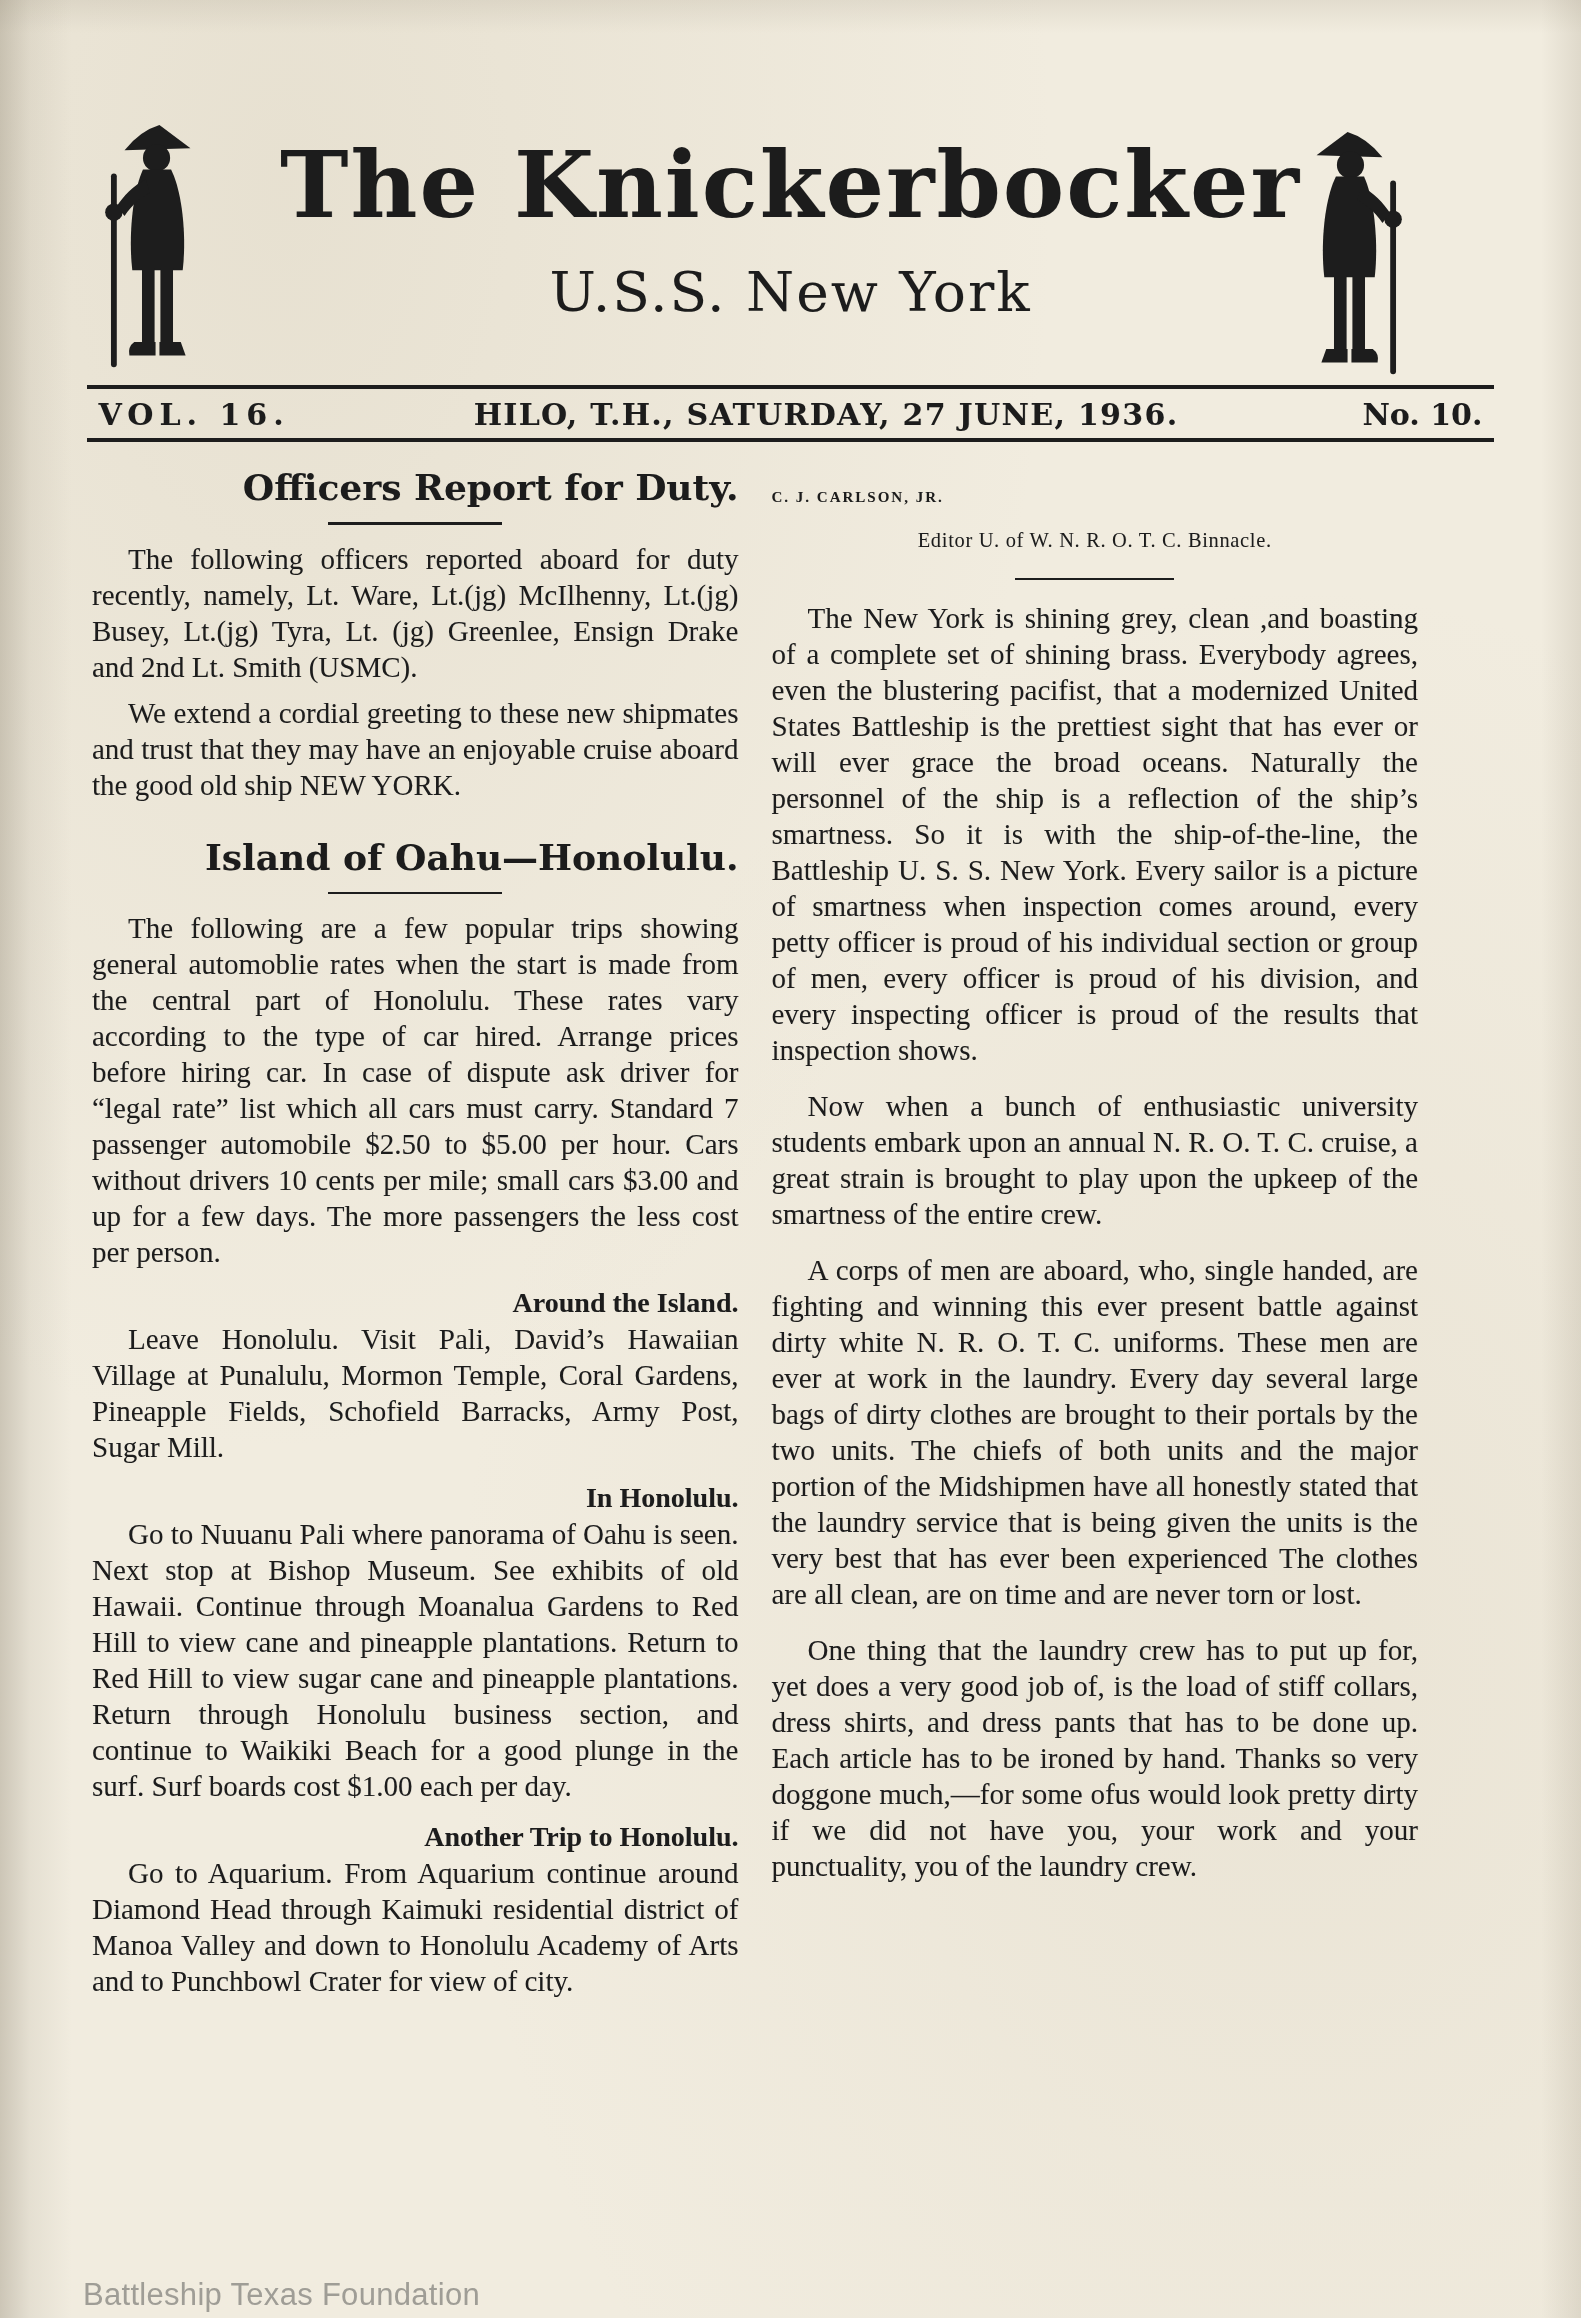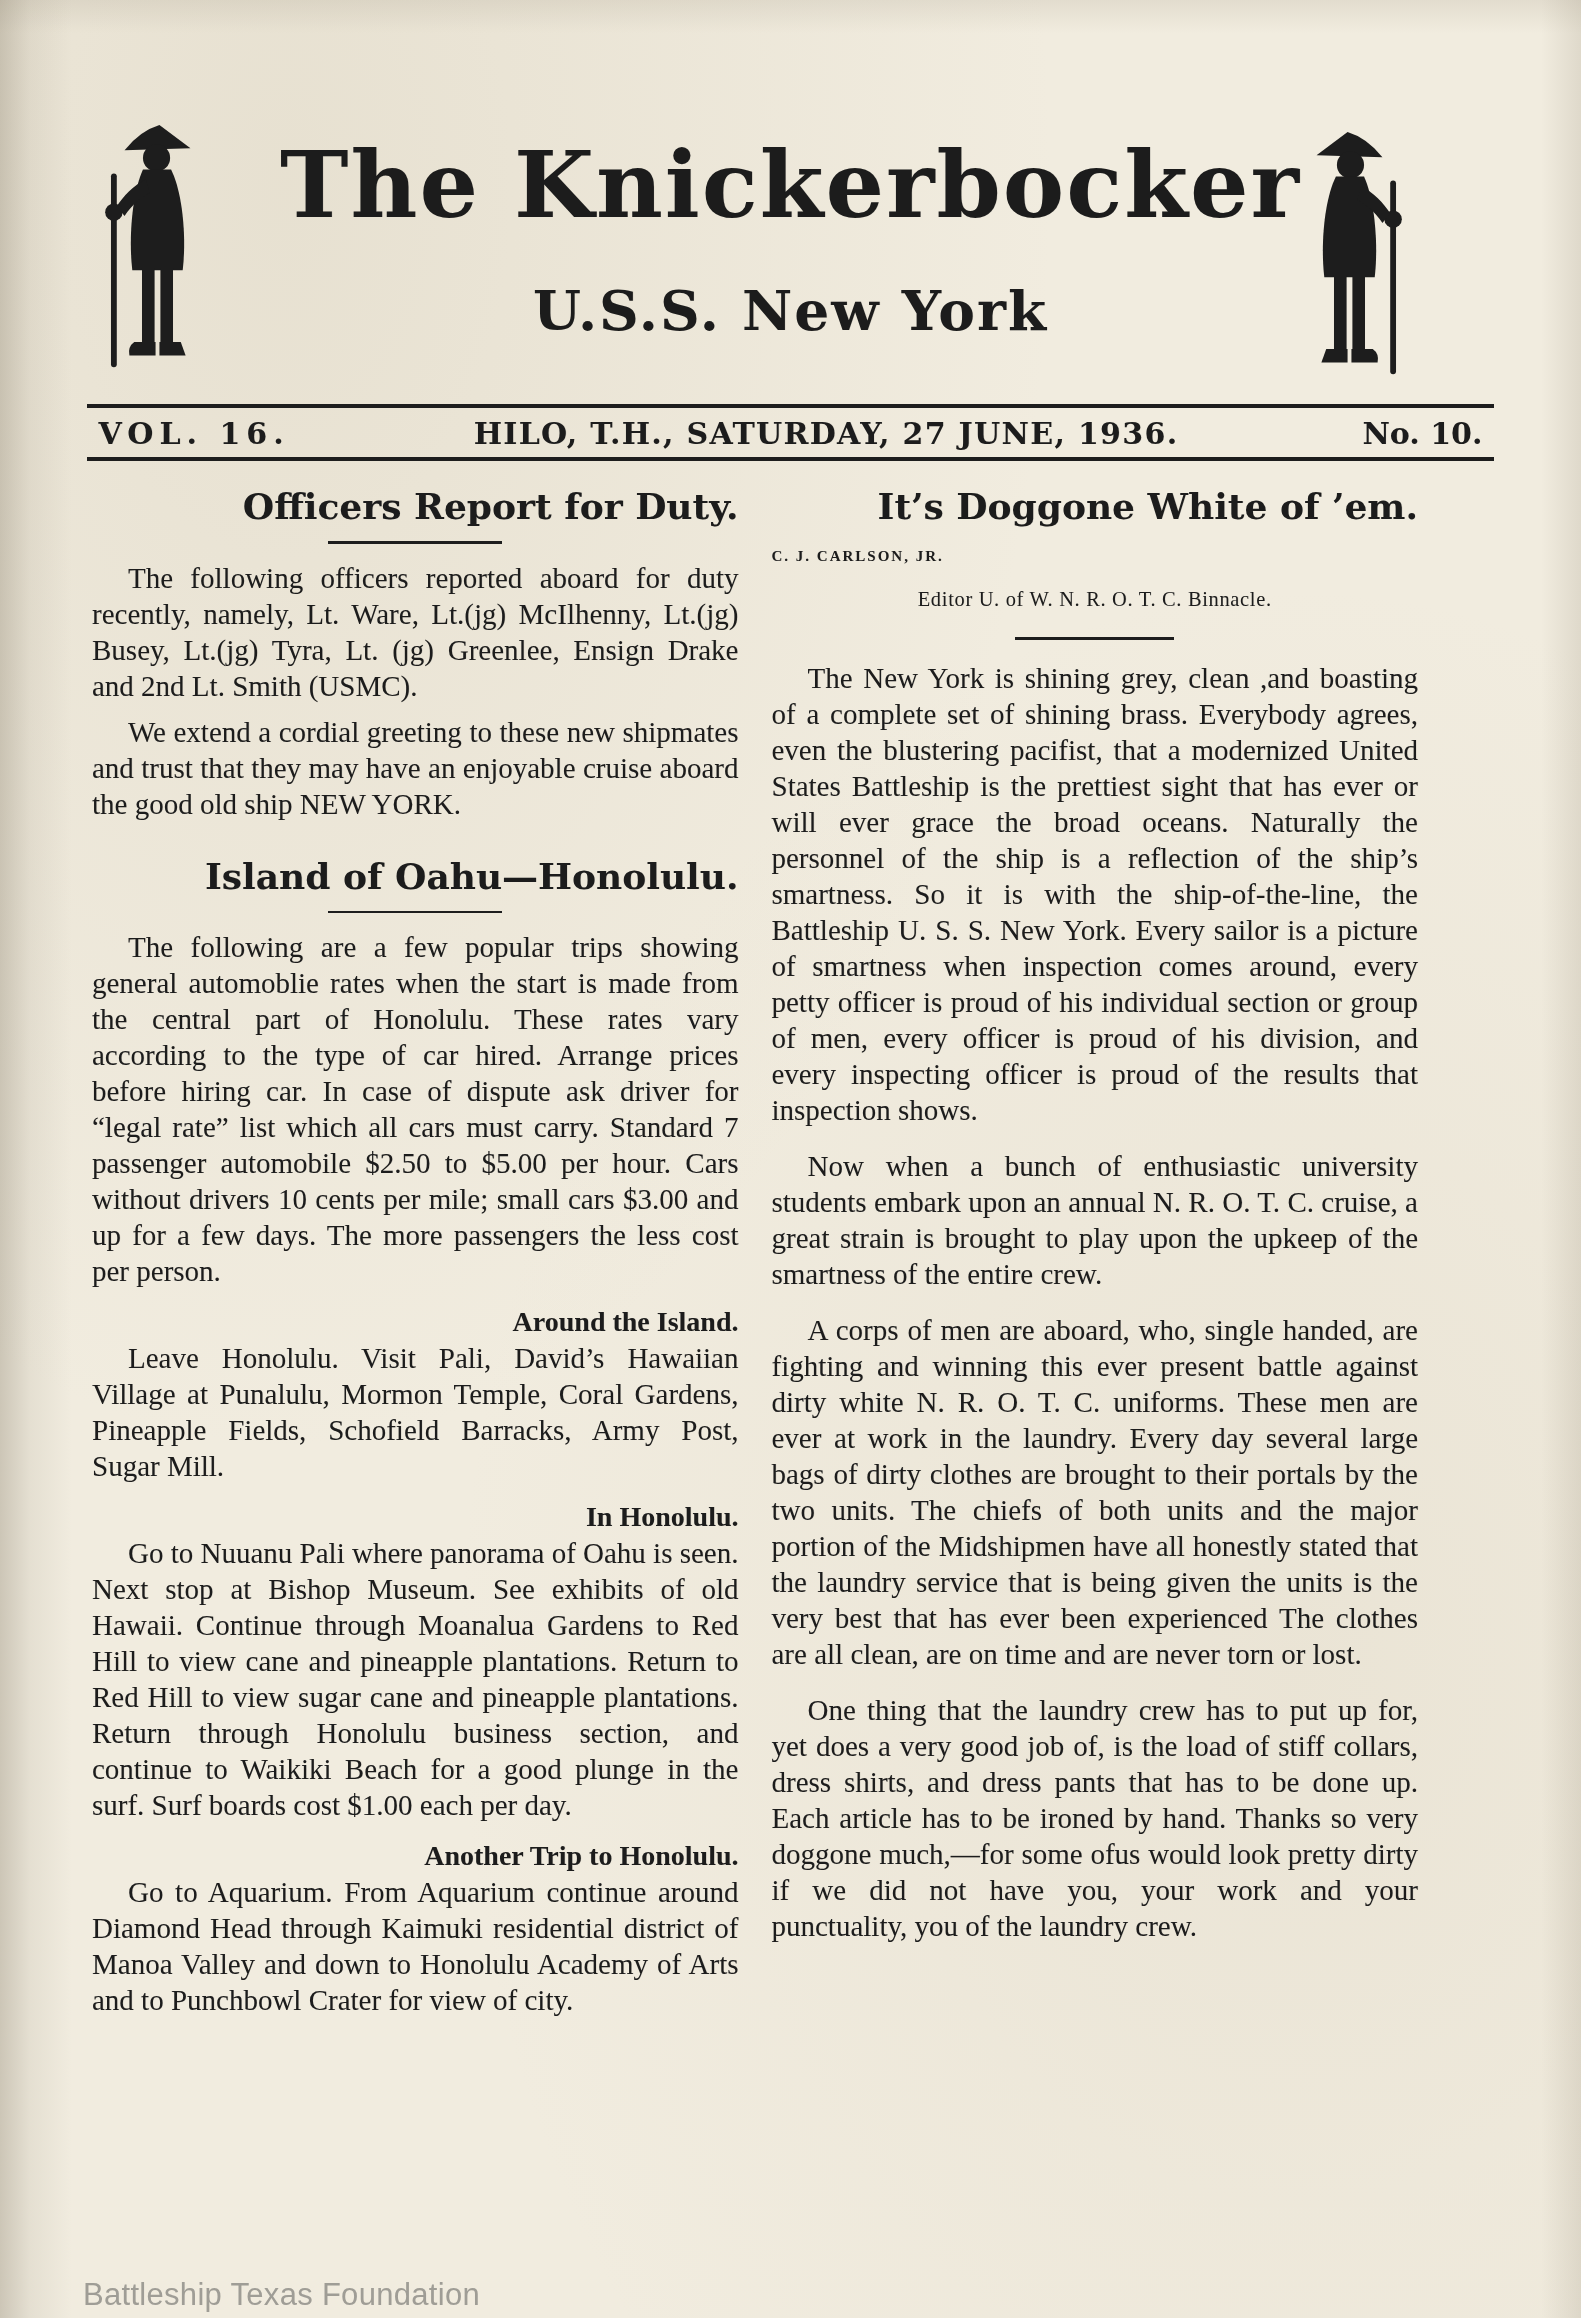--- a/index.html
+++ b/index.html
@@ -26,24 +26,24 @@
   .masthead { position:relative; padding-top:137px; text-align:center; }
   .masthead-title {
     font-family:"DejaVu Serif", serif;
     font-weight:700;
     font-size:92px;
     line-height:1.06;
     letter-spacing:2px;
   }
   .masthead-subtitle {
     font-family:"DejaVu Serif", serif;
-    font-weight:700;
+    font-weight:400;
     font-size:55px;
     letter-spacing:2px;
-    margin-top:43px;
+    margin-top:25px;
   }
   .figure { position:absolute; width:117px; height:252px; }
   .figure svg { width:100%; height:100%; }
   .figure-left  { left:99px; top:123px; }
   .figure-right { right:173px; top:130px; transform:scaleX(-1); }
 
   
   .rule { height:4px; background:#1d1d1d; margin:0 87px; }
   .rule-top { margin-top:61px; }
   .dateline {
@@ -156,21 +156,20 @@
       <p class="body ink" style="margin-top:1.3px;">Leave Honolulu. Visit Pali, David’s Hawaiian Village at Punalulu, Mormon Temple, Coral Gardens, Pineapple Fields, Schofield Barracks, Army Post, Sugar Mill.</p>
 
       <h3 class="subhead ink">In Honolulu.</h3>
       <p class="body ink" style="margin-top:1.3px;">Go to Nuuanu Pali where panorama of Oahu is seen. Next stop at Bishop Museum. See exhibits of old Hawaii. Continue through Moanalua Gardens to Red Hill to view cane and pineapple plantations. Return to Red Hill to view sugar cane and pineapple plantations. Return through Honolulu business section, and continue to Waikiki Beach for a good plunge in the surf. Surf boards cost $1.00 each per day.</p>
 
       <h3 class="subhead ink">Another Trip to Honolulu.</h3>
       <p class="body ink" style="margin-top:1.3px;">Go to Aquarium. From Aquarium continue around Diamond Head through Kaimuki residential district of Manoa Valley and down to Honolulu Academy of Arts and to Punchbowl Crater for view of city.</p>
     </section>
 
     <section class="col col-right">
-      <h2 class="article-title ink">It’s Doggone White of ’em.</h2>
       <div class="byline ink">C. J. CARLSON, JR.</div>
       <div class="byline2 ink">Editor U. of W. N. R. O. T. C. Binnacle.</div>
       <div class="head-rule under-byline"></div>
 
       <p class="body ink">The New York is shining grey, clean ,and boasting of a complete set of shining brass. Everybody agrees, even the blustering pacifist, that a modernized United States Battleship is the prettiest sight that has ever or will ever grace the broad oceans. Naturally the personnel of the ship is a reflection of the ship’s smartness. So it is with the ship-of-the-line, the Battleship U. S. S. New York. Every sailor is a picture of smartness when inspection comes around, every petty officer is proud of his individual section or group of men, every officer is proud of his division, and every inspecting officer is proud of the results that inspection shows.</p>
       <p class="body ink">Now when a bunch of enthusiastic university students embark upon an annual N. R. O. T. C. cruise, a great strain is brought to play upon the upkeep of the smartness of the entire crew.</p>
       <p class="body ink">A corps of men are aboard, who, single handed, are fighting and winning this ever present battle against dirty white N. R. O. T. C. uniforms. These men are ever at work in the laundry. Every day several large bags of dirty clothes are brought to their portals by the two units. The chiefs of both units and the major portion of the Midshipmen have all honestly stated that the laundry service that is being given the units is the very best that has ever been experienced The clothes are all clean, are on time and are never torn or lost.</p>
       <p class="body ink">One thing that the laundry crew has to put up for, yet does a very good job of, is the load of stiff collars, dress shirts, and dress pants that has to be done up. Each article has to be ironed by hand. Thanks so very doggone much,—for some ofus would look pretty dirty if we did not have you, your work and your punctuality, you of the laundry crew.</p>
     </section>
   </main>

